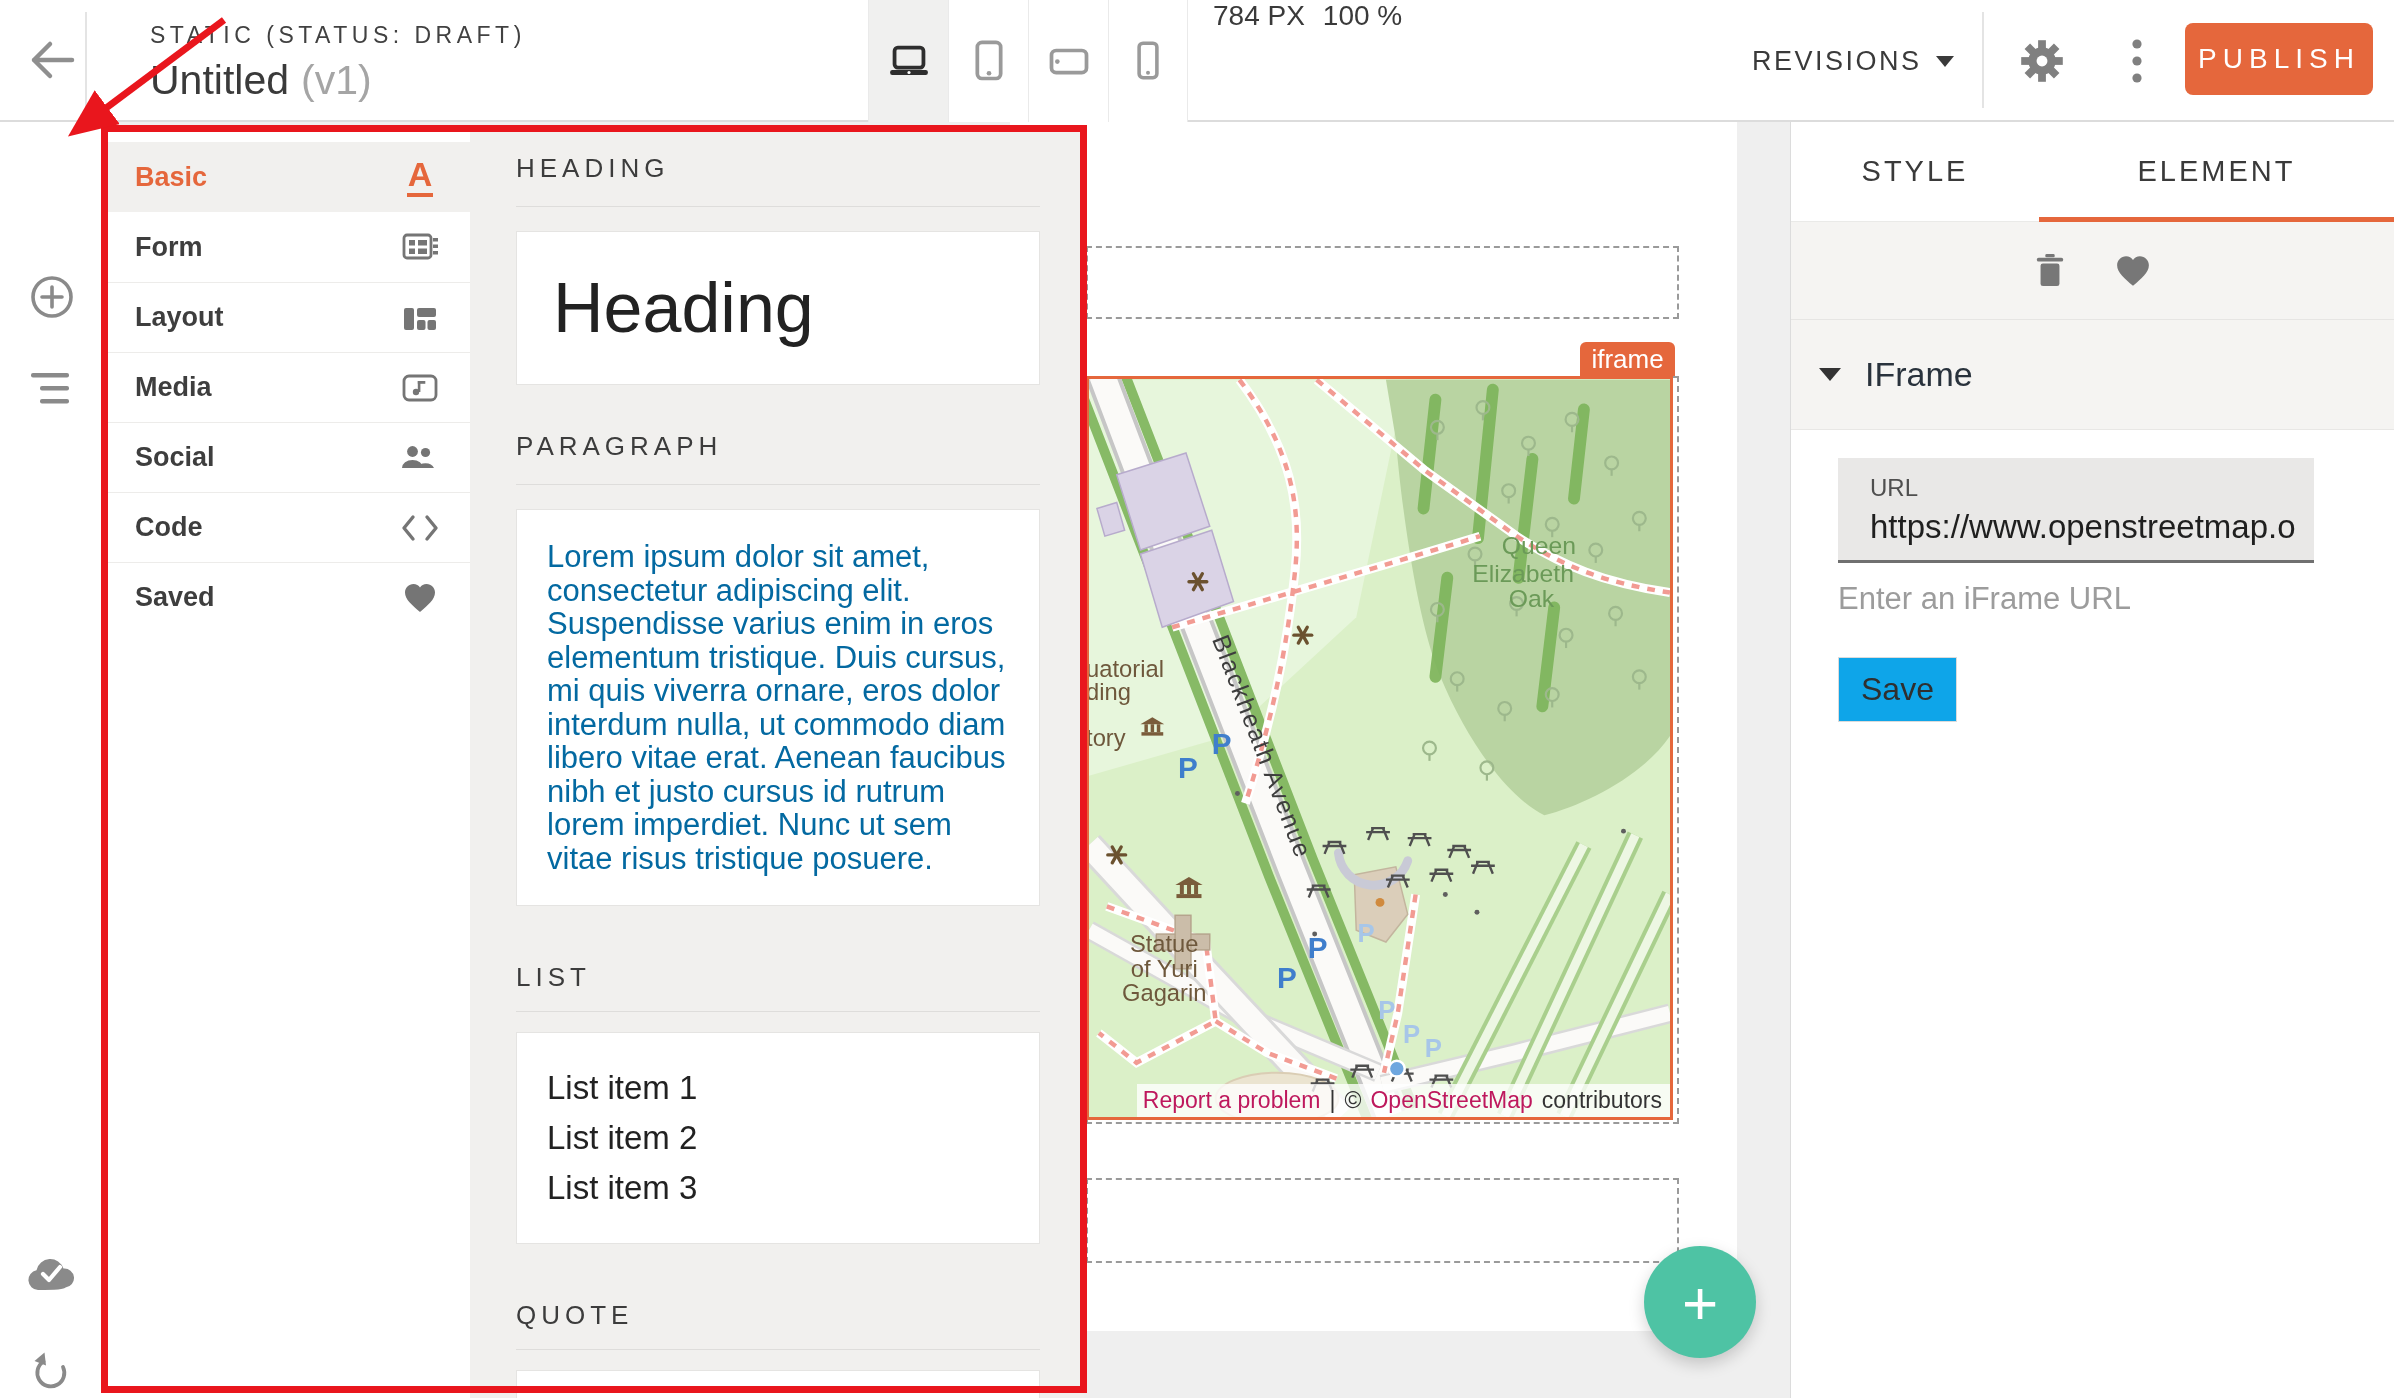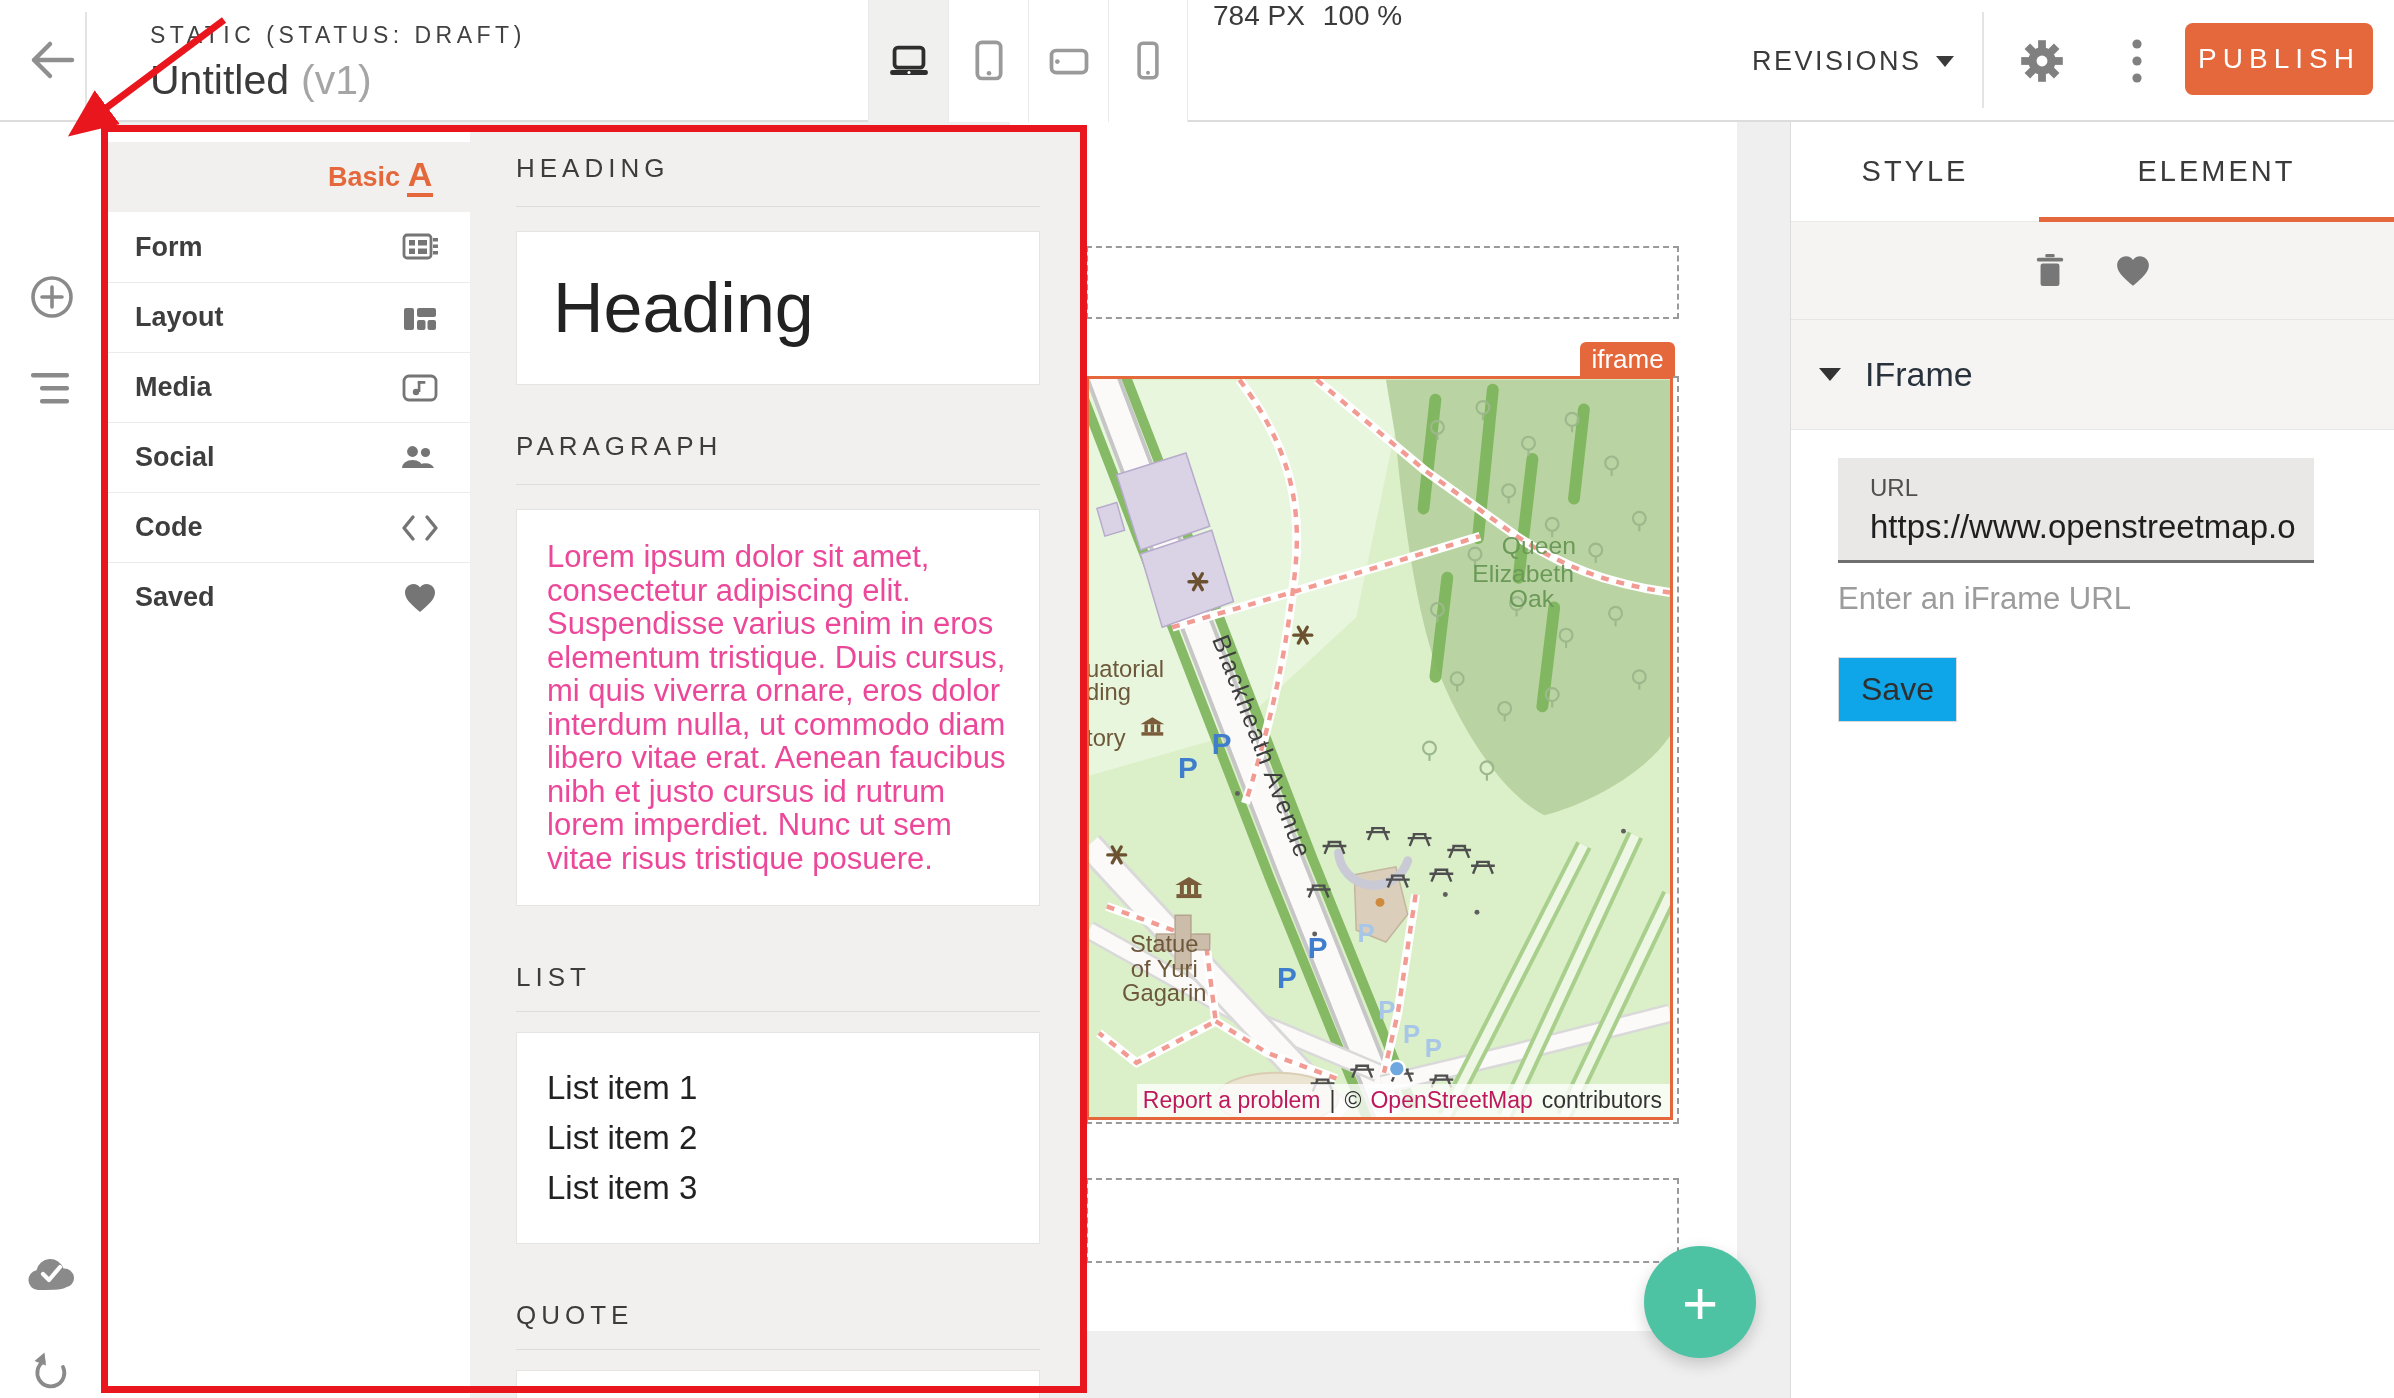--- a/index.html
+++ b/index.html
@@ -39,33 +39,33 @@
   
   .left-rail{position:absolute;left:0;top:122px;width:101px;height:1276px;background:#fff;z-index:5;}
   .rail-icon{position:absolute;cursor:pointer;}
 
   
   .element-panel{position:absolute;left:101px;top:125px;width:983px;height:1273px;z-index:4;
                  display:flex;background:#F1F0EE;}
   .categories-col{width:369px;background:#fff;padding-top:17px;}
   .cat-row{height:70px;display:flex;align-items:center;padding:0 30px 0 34px;cursor:pointer;}
   .cat-row .cat-label{flex:1;font-size:27px;font-weight:700;color:#3E3E3E;}
-  .cat-row.active{background:#F1F0EE;text-align:right;}
+  .cat-row.active{background:#F1F0EE;}
   .cat-row.active .cat-label{color:#E5673C;}
   .cat-row + .cat-row{border-top:1px solid #EDECEA;}
   .cat-row.active + .cat-row{border-top:none;}
   .cat-icon{width:40px;height:36px;display:flex;align-items:center;justify-content:center;}
   .a-glyph{font-size:34px;font-weight:700;color:#E5673C;border-bottom:4px solid #E5673C;line-height:1;
            padding:0 1px 2px 1px;}
   .elements-col{flex:1;padding:28px 44px 0 46px;overflow:hidden;}
   .section-label{font-size:26px;letter-spacing:5px;color:#3C3C3C;}
   .section-divider{height:1px;background:#DEDDDB;margin-top:22px;}
   .element-card{background:#fff;border:1px solid #E5E4E2;margin-top:24px;cursor:grab;}
   .card-heading{padding:36px;font-size:70px;color:#222;}
-  .card-paragraph{padding:30px;font-size:31px;line-height:33.5px;color:#ec4899;}
+  .card-paragraph{padding:30px;font-size:31px;line-height:33.5px;color:#0369a1;}
   .card-list{padding:30px;font-size:33px;color:#222;}
   .card-list div{line-height:50px;}
   .card-quote{padding:30px;font-size:34px;color:#222;}
   .mt-label{margin-top:46px;}
   .mt-label2{margin-top:56px;}
   .sd2{margin-top:18px;}
   .ec2{margin-top:20px;}
 
   
   .canvas-page{position:absolute;left:1010px;top:122px;width:727px;height:1209px;background:#fff;z-index:1;}

